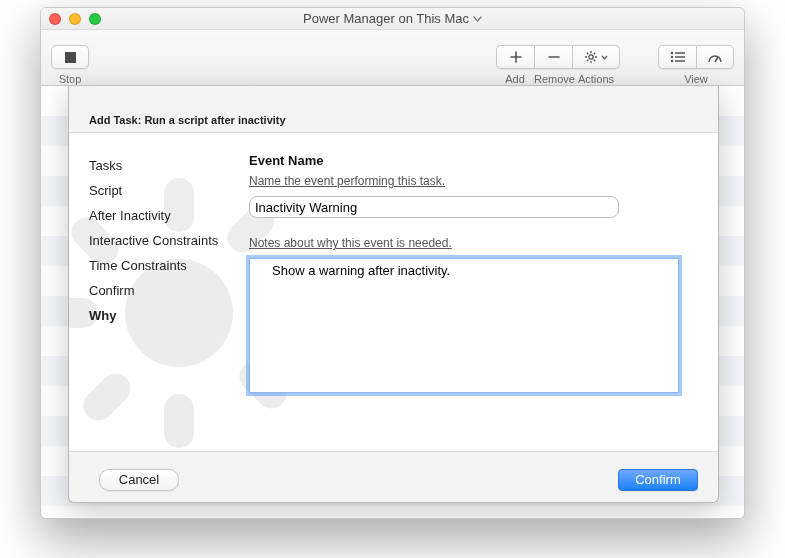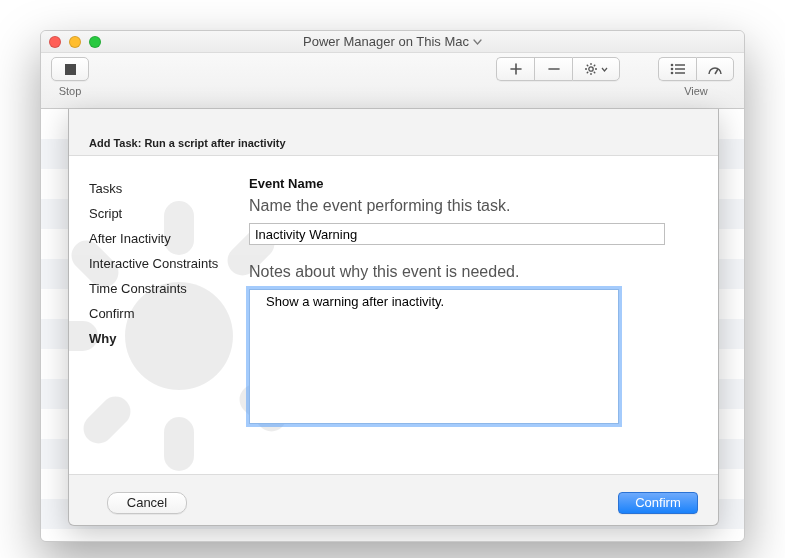--- a/index.html
+++ b/index.html
@@ -7,21 +7,21 @@
     font-family: -apple-system, "Helvetica Neue", Helvetica, Arial, sans-serif;
     font-size: 13px;
     background: #fff;
     width: 785px;
     height: 558px;
     position: relative;
   }
   .window {
     position: absolute;
     left: 40px;
-    top: 30px;
+    top: 7px;
     width: 705px;
     height: 512px;
     background: #ececec;
     border: 1px solid #c9c9c9;
     border-radius: 6px;
     box-shadow: 0 20px 50px rgba(0,0,0,0.35);
     overflow: hidden;
   }
   .titlebar {
     height: 22px;
@@ -42,21 +42,21 @@
     font-size: 13px; color:#4a4a4a;
     display:flex; align-items:center; justify-content:center; gap:4px;
     pointer-events:none;
   }
   .title svg { pointer-events:auto; }
   .toolbar {
     height: 56px;
     background: linear-gradient(#f9f9f9,#efefef);
     border-bottom: 1px solid #c9c9c9;
     display:flex;
-    align-items:flex-start;
+    align-items:flex-end;
     padding: 4px 10px 0 10px;
     gap: 24px;
   }
   .tb-group { display:flex; flex-direction:column; align-items:center; }
   .tb-spacer { flex:1; }
   .tb-btn {
     background: linear-gradient(#ffffff,#f3f3f3);
     border: 1px solid #c7c7c7;
     border-radius: 5px;
     height: 24px;
@@ -129,40 +129,40 @@
   .step.active { font-weight:bold; }
   .form {
     flex:1;
     position:relative;
     z-index:1;
   }
   .field-label {
     font-weight:bold; font-size:13px; color:#111;
   }
   .field-desc {
-    font-size:16px; color:#555; margin:6px 0 8px 0;
+    font-size:12px; color:#555; margin:6px 0 8px 0;text-decoration:underline;
   }
   .text-input {
-    width: 416px;
+    width: 370px;
     height: 22px;
     border:1px solid #bfbfbf;
     background:#fff;
     font-size:13px;
     padding: 2px 5px;
     font-family:inherit;
     outline:none;
-    border-radius:0;
+    border-radius:8px;
   }
   .notes-area {
-    width: 370px;
+    width: 430px;
     height: 135px;
     border:1px solid #bfbfbf;
     background:#fff;
     font-size:13px;
-    padding:4px 16px;
+    padding:4px 22px;
     font-family:inherit;
     outline:none;
     resize:none;
     border-radius:0;
     box-shadow: 0 0 0 3px rgba(90,160,250,0.55);
     border-color:#8db7e9;
   }
   .field-block { margin-bottom:18px; }
 
   .sheet-footer {
@@ -183,21 +183,21 @@
     color:#222;
     font-family:inherit;
     box-shadow: 0 1px 0 rgba(0,0,0,0.05);
     margin-left:10px;
   }
   .mac-btn.primary {
     background: linear-gradient(#6eaafc,#1a82fb);
     border-color:#2a72d4;
     color:#fff;
   }
-  .mac-btn.cancel { margin-left:18px;border-radius:10px; }
+  .mac-btn.cancel { margin-left:10px;border-radius:10px; }
 </style>
 </head>
 <body>
 
 <div class="window">
   <div class="titlebar">
     <div class="traffic">
       <div class="tl close"></div>
       <div class="tl min"></div>
       <div class="tl max"></div>
@@ -243,20 +243,25 @@
                 <line x1="9.8" y1="9.8" x2="11.2" y2="11.2"></line>
                 <line x1="2.8" y1="11.2" x2="4.2" y2="9.8"></line>
                 <line x1="9.8" y1="4.2" x2="11.2" y2="2.8"></line>
               </g>
           </svg>
           <svg width="7" height="5" viewBox="0 0 7 5" style="margin-left:3px">
               <path d="M1 1 L3.5 4 L6 1" stroke="#555" stroke-width="1.2" fill="none"></path>
             </svg>
         </div>
       </div>
+      <div class="tb-row-labels">
+        <div class="tb-label" style="width:38px">Add</div>
+        <div class="tb-label" style="width:38px">Remove</div>
+        <div class="tb-label" style="width:48px">Actions</div>
+      </div>
     </div>
 
     <div class="tb-group">
       <div class="seg">
         <div class="tb-btn">
           <svg width="16" height="12" viewBox="0 0 16 12">
             <g fill="#555">
                 <circle cx="2" cy="2" r="1.3"></circle>
                 <circle cx="2" cy="6" r="1.3"></circle>
                 <circle cx="2" cy="10" r="1.3"></circle>

